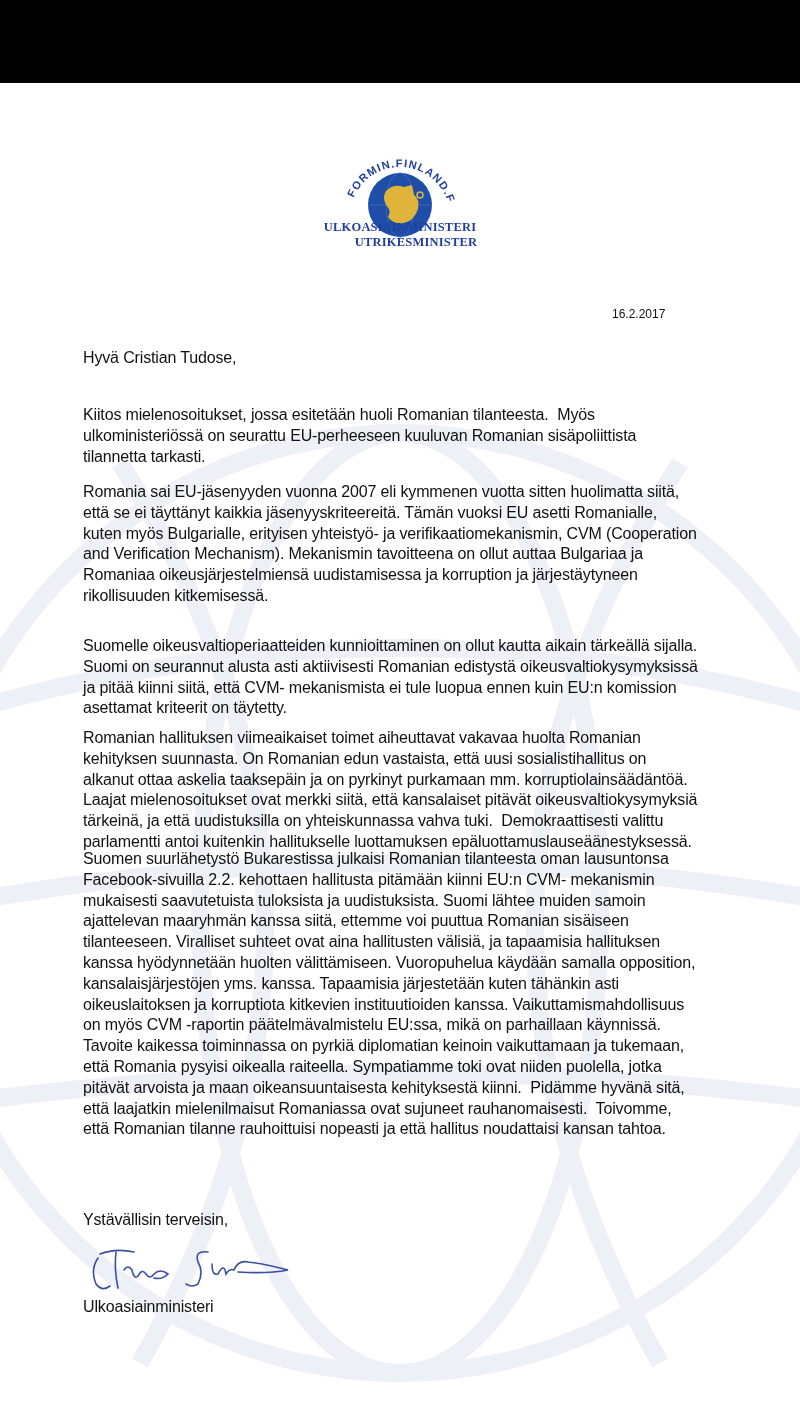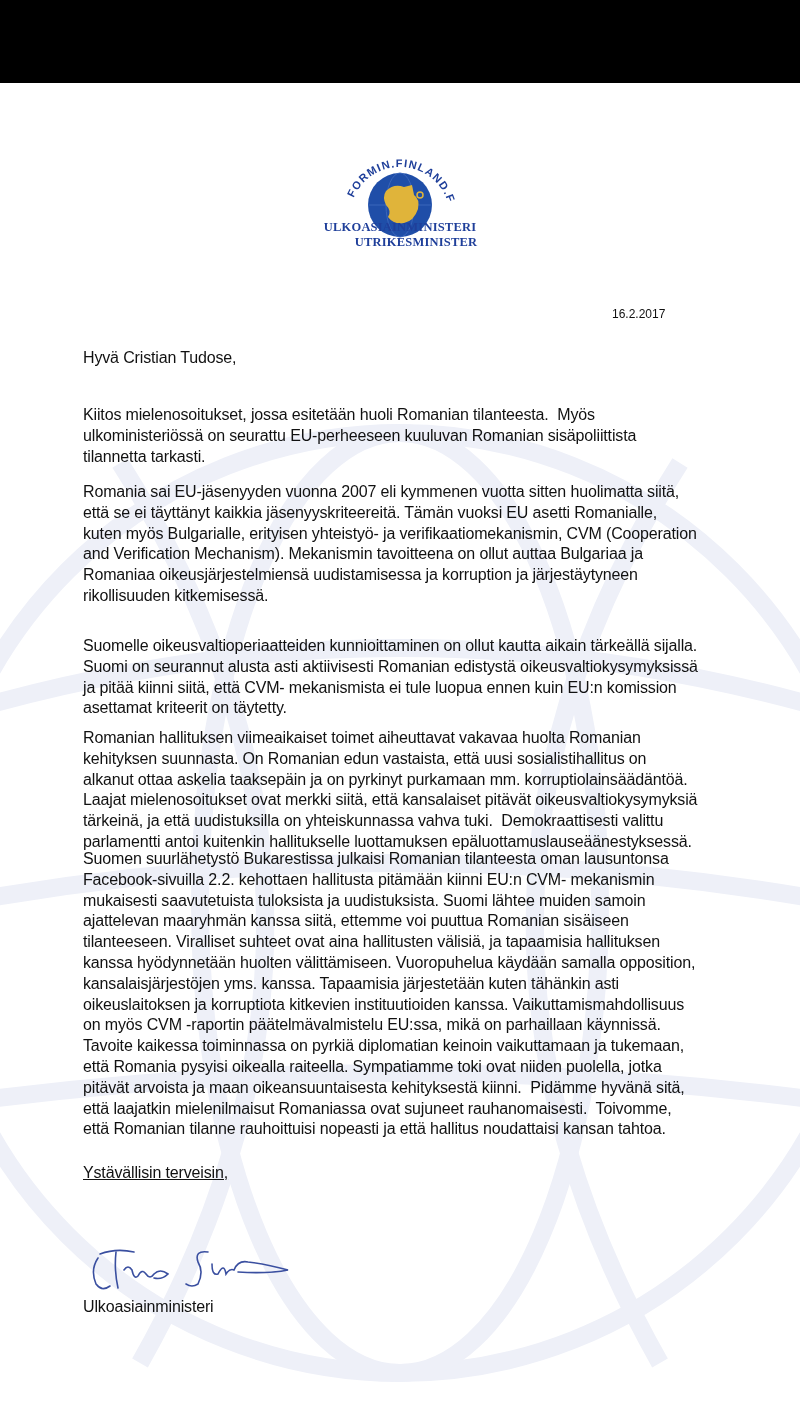--- a/index.html
+++ b/index.html
@@ -37,21 +37,21 @@
     .text {
       position: absolute; left: 83px; font-size: 16px; line-height: 20.8px;
       white-space: pre; letter-spacing: -0.15px;
     }
     .salutation { top: 265px; }
     .p1 { top: 322px; }
     .p2 { top: 399px; }
     .p3 { top: 553px; }
     .p4 { top: 645px; }
     .p5 { top: 766px; }
-    .closing { top: 1080px; text-decoration: underline; }
+    .closing { top: 1127px; }
     .signature {
       position: absolute; left: 88px; top: 1157px; width: 210px; height: 55px;
     }
     .title { top: 1214px; }
   </style>
 </head>
 <body>
 
 <div class="topbar"></div>
 

